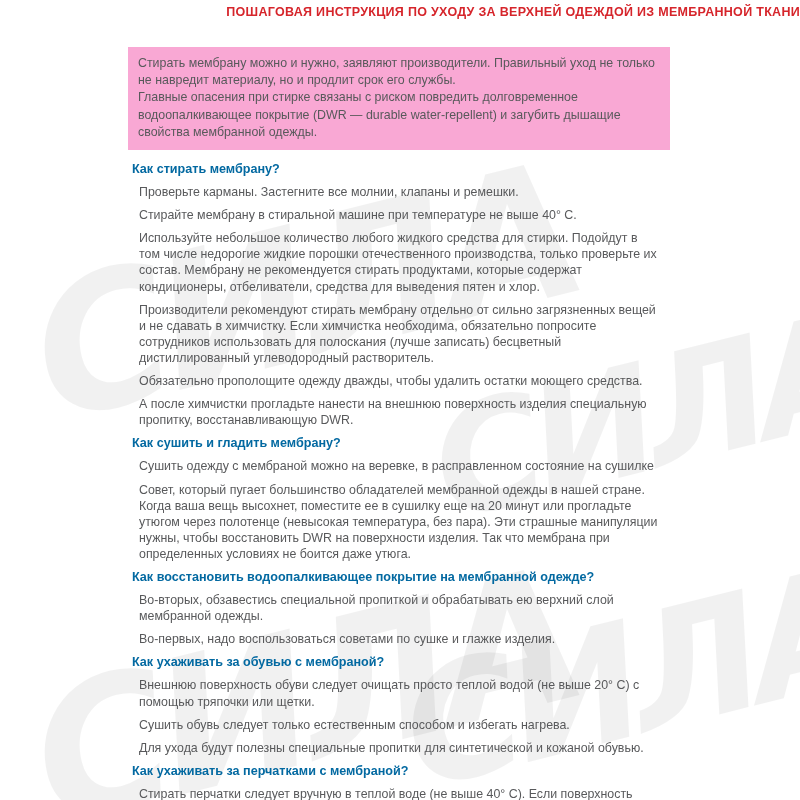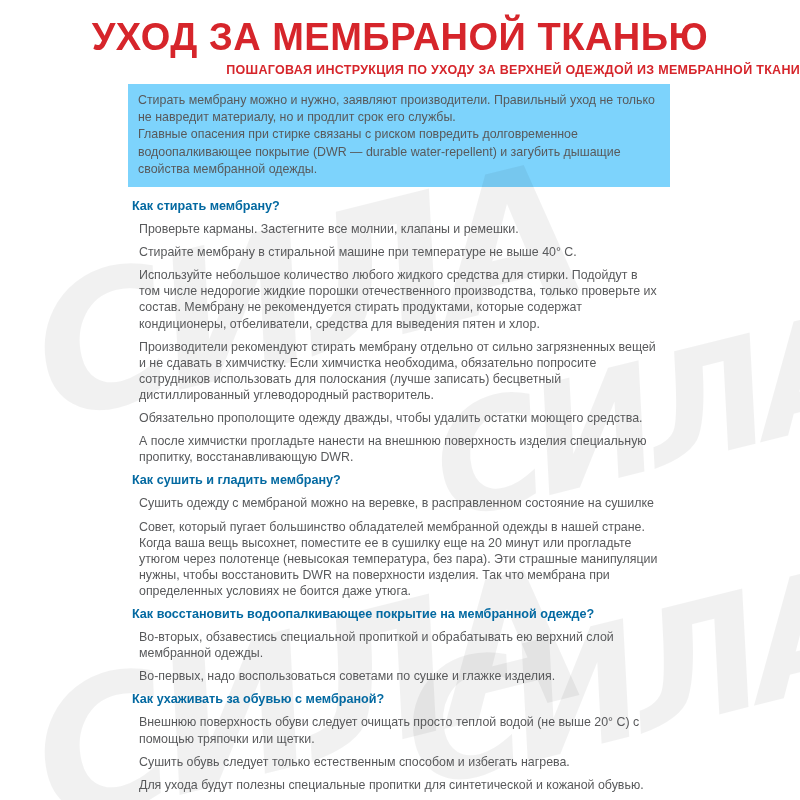--- a/index.html
+++ b/index.html
@@ -45,22 +45,22 @@
   .subtitle {
     margin: 0;
     padding-top: 5px;
     text-align: right;
     color: #d6252b;
     font-size: 12.5px;
     font-weight: 700;
     letter-spacing: 0.3px;
   }
   .intro-box {
-    margin: 7px 130px 0 128px;
-    background: #7dd3fc;
+    margin: 28px 130px 0 128px;
+    background: #f9a8d4;
     padding: 8px 12px 9px 10px;
     color: #58595b;
     font-size: 12.4px;
     line-height: 17.2px;
   }
   .intro-box p { margin: 0; }
   .main {
     position: relative;
     margin: 11px 132px 0 132px;
     color: #58595b;
@@ -77,21 +77,20 @@
 </head>
 <body>
 
 <div class="page">
 
   <span class="wm wm1">СИЛА</span>
   <span class="wm wm2">СИЛА</span>
   <span class="wm wm3">СИЛА</span>
   <span class="wm wm4">СИЛА</span>
 
-  <h1 class="title">УХОД ЗА МЕМБРАНОЙ ТКАНЬЮ</h1>
   <h2 class="subtitle">ПОШАГОВАЯ ИНСТРУКЦИЯ ПО УХОДУ ЗА ВЕРХНЕЙ ОДЕЖДОЙ ИЗ МЕМБРАННОЙ ТКАНИ</h2>
 
   <div class="intro-box">
     <p>Стирать мембрану можно и нужно, заявляют производители. Правильный уход не только не навредит материалу, но и продлит срок его службы.</p>
     <p>Главные опасения при стирке связаны с риском повредить долговременное водоопалкивающее покрытие (DWR — durable water-repellent) и загубить дышащие свойства мембранной одежды.</p>
   </div>
 
   <div class="main" id="sections">
       <div class="sec-heading">Как стирать мембрану?</div>
       <p class="body-p">Проверьте карманы. Застегните все молнии, клапаны и ремешки.</p>

